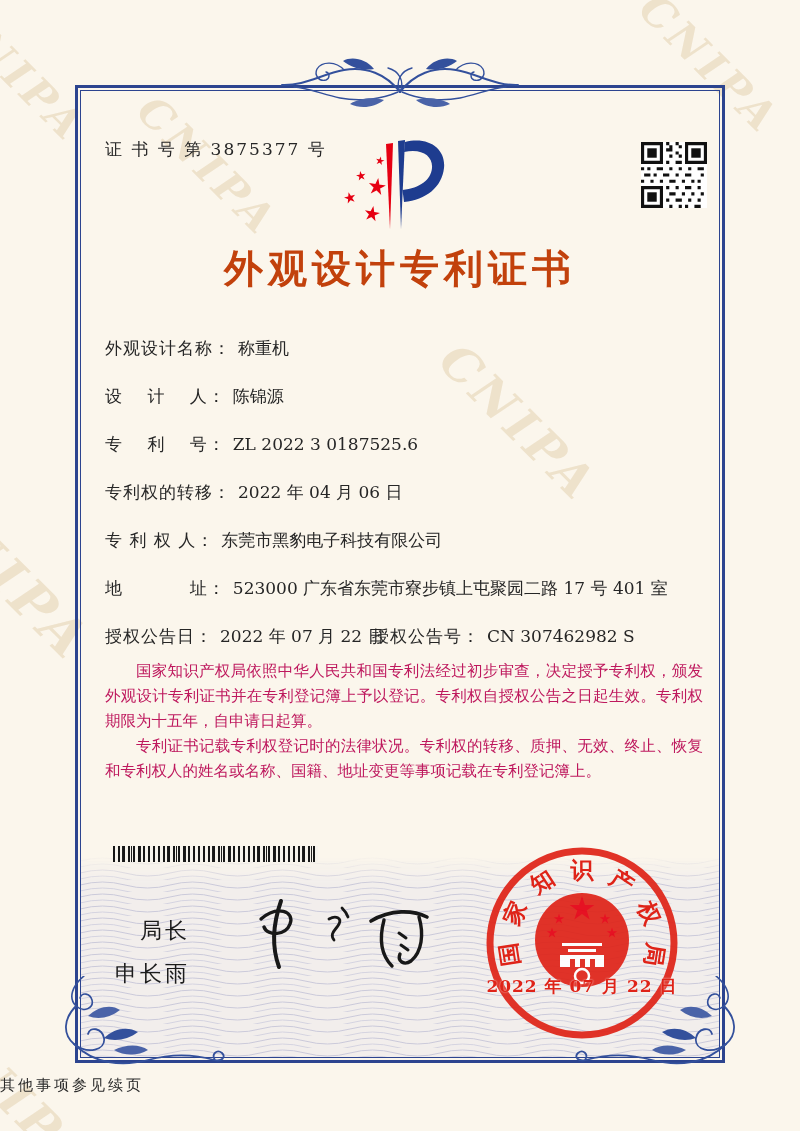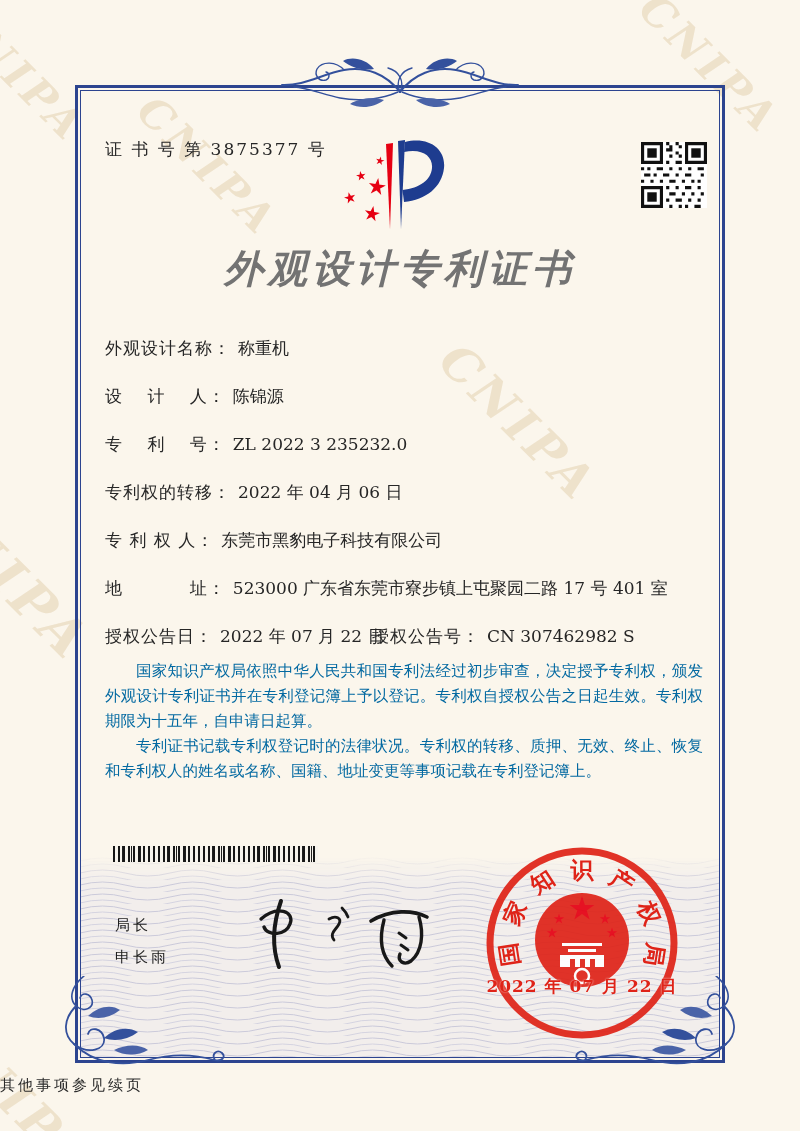--- a/index.html
+++ b/index.html
@@ -26,35 +26,35 @@
   
   .orn{position:absolute;z-index:2;}
   .orn-top{left:280px;top:56px;}
   .orn-bl{left:54px;top:976px;}
   .orn-br{left:571px;top:976px;transform:scaleX(-1);}
   
   .cert-no{position:absolute;left:105px;top:138px;font-size:17px;letter-spacing:2px;z-index:3;}
   .logo{position:absolute;left:342px;top:140px;z-index:3;}
   .qr{position:absolute;left:641px;top:142px;z-index:3;}
   .title{position:absolute;left:0;top:242px;width:100%;text-align:center;font-size:39px;
-         font-weight:bold;letter-spacing:5px;color:#737373;z-index:3;font-style:italic;}
+         font-weight:bold;letter-spacing:5px;color:#c2410c;z-index:3;}
   .fields{position:absolute;left:105px;top:337px;width:606px;font-size:17px;z-index:3;}
   .field{height:24px;margin-bottom:24px;white-space:nowrap;position:relative;}
   .field .lbl{letter-spacing:1px;}
   .field .val{margin-left:7px;}
   .field .grant{position:absolute;left:267px;top:0;}
   .paras{position:absolute;left:105px;top:659px;width:598px;font-size:15.5px;line-height:25px;
-         text-align:justify;color:#0369a1;z-index:3;}
+         text-align:justify;color:#be185d;z-index:3;}
   .paras p{margin:0;text-indent:2em;}
   .barcode{position:absolute;left:113px;top:846px;width:205px;height:16px;z-index:3;
     background:
       repeating-linear-gradient(90deg,rgba(20,20,20,.95) 0 1px,transparent 1px 9px),
       repeating-linear-gradient(90deg,#161616 0 2px,#f6f3ec 2px 5px);}
   .director{position:absolute;left:115px;top:916px;z-index:3;
-            font-family:Liberation Mono, monospace;font-size:15px;color:#1c1c1c;}
+            font-family:Liberation Mono, monospace;font-size:22px;color:#1c1c1c;text-align:right;}
   .director div{letter-spacing:3px;margin-bottom:13px;}
   .signature{position:absolute;left:243px;top:891px;z-index:3;}
   
   .seal{position:absolute;left:482px;top:843px;width:200px;height:200px;z-index:4;}
   .seal svg{position:absolute;left:0;top:0;}
   .seal-char{position:absolute;left:50%;top:50%;font-size:23px;font-weight:bold;color:#df2318;
              font-family:"DejaVu Serif",serif;}
   .seal-char:nth-of-type(1){transform:translate(-50%,-50%) rotate(-99deg) translateY(-73px);}
   .seal-char:nth-of-type(2){transform:translate(-50%,-50%) rotate(-66deg) translateY(-73px);}
   .seal-char:nth-of-type(3){transform:translate(-50%,-50%) rotate(-33deg) translateY(-73px);}
@@ -171,21 +171,21 @@
   <div class="title">外观设计专利证书</div>
 
   <div class="fields">
     <div class="field">
       <span class="lbl">外观设计名称：</span><span class="val">称重机</span>
     </div>
     <div class="field">
       <span class="lbl">设　 计　 人：</span><span class="val">陈锦源</span>
     </div>
     <div class="field">
-      <span class="lbl">专　 利　 号：</span><span class="val">ZL 2022 3 235232.0</span>
+      <span class="lbl">专　 利　 号：</span><span class="val">ZL 2022 3 0187525.6</span>
     </div>
     <div class="field">
       <span class="lbl">专利权的转移：</span><span class="val">2022 年 04 月 06 日</span>
     </div>
     <div class="field">
       <span class="lbl">专 利 权 人：</span><span class="val">东莞市黑豹电子科技有限公司</span>
     </div>
     <div class="field">
       <span class="lbl">地　 　　 址：</span><span class="val">523000 广东省东莞市寮步镇上屯聚园二路 17 号 401 室</span>
     </div>

